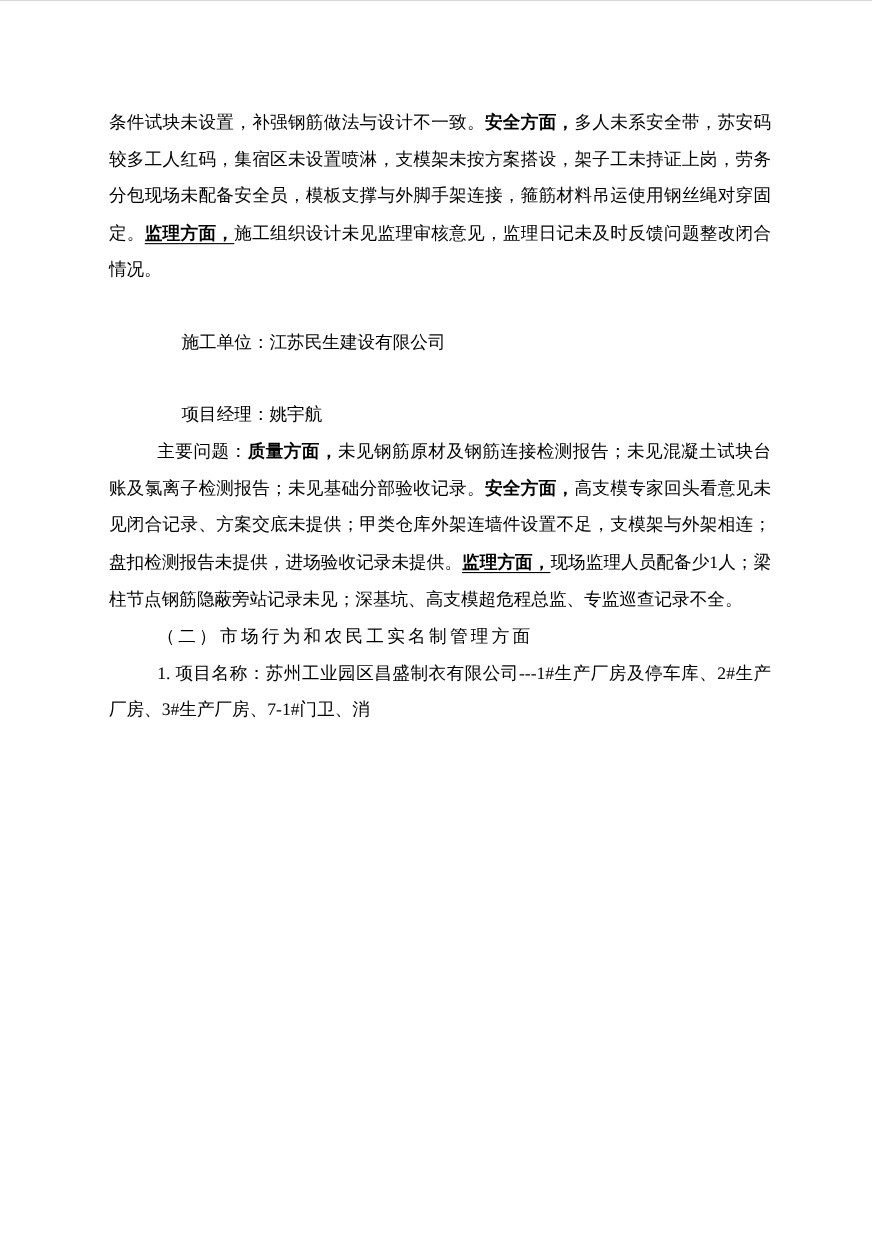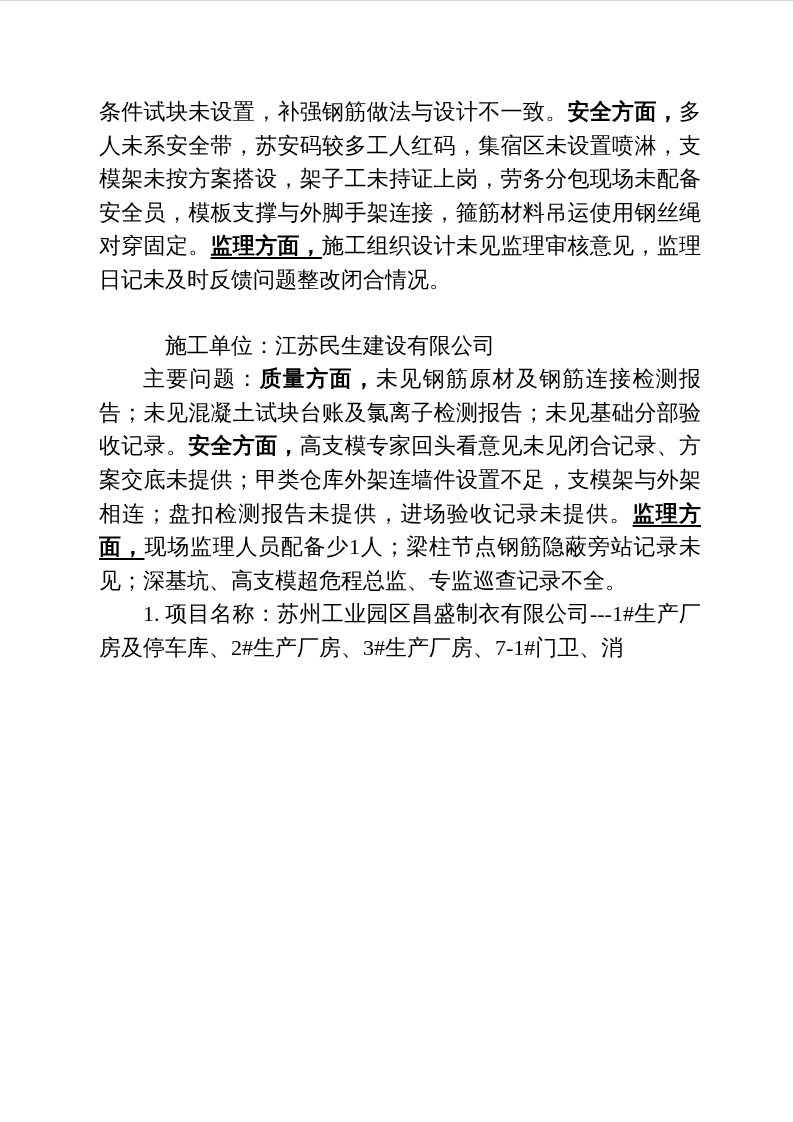--- a/index.html
+++ b/index.html
@@ -18,21 +18,21 @@
     border-top: 1px solid #d9d9d9;
     overflow: hidden;
   }
   .doc-body {
     width: 602px;
   }
   .para {
     margin: 0;
     padding: 0;
     font-family: "Liberation Serif", "DejaVu Serif", serif;
-    font-size: 22px;
+    font-size: 16px;
     line-height: 33.6px;
     color: #000000;
     text-align: justify;
     text-justify: inter-ideograph;
     word-break: break-all;
   }
   
   .para.kai {
     letter-spacing: 3px;
     font-family: "DejaVu Serif", "Liberation Serif", serif;
@@ -44,16 +44,18 @@
   .run.bold     { font-weight: bold; }
   .run.underline{ text-decoration: underline; text-underline-offset: 4px; }
 </style>
 </head>
 <body>
 
 <div class="page">
   <div class="doc-body">
       <p class="para song indent-none"><span class="run">条件试块未设置，补强钢筋做法与设计不一致。</span><span class="run bold">安全方面，</span><span class="run">多人未系安全带，苏安码较多工人红码，集宿区未设置喷淋，支模架未按方案搭设，架子工未持证上岗，劳务分包现场未配备安全员，模板支撑与外脚手架连接，箍筋材料吊运使用钢丝绳对穿固定。</span><span class="run bold underline">监理方面，</span><span class="run">施工组织设计未见监理审核意见，监理日记未及时反馈问题整改闭合情况。</span></p>
       <p class="para song indent-label"><span class="run">施工单位：江苏民生建设有限公司</span></p>
+      <p class="para song indent-label"><span class="run">项目经理：姚宇航</span></p>
       <p class="para song indent-first"><span class="run">主要问题：</span><span class="run bold">质量方面，</span><span class="run">未见钢筋原材及钢筋连接检测报告；未见混凝土试块台账及氯离子检测报告；未见基础分部验收记录。</span><span class="run bold">安全方面，</span><span class="run">高支模专家回头看意见未见闭合记录、方案交底未提供；甲类仓库外架连墙件设置不足，支模架与外架相连；盘扣检测报告未提供，进场验收记录未提供。</span><span class="run bold underline">监理方面，</span><span class="run">现场监理人员配备少1人；梁柱节点钢筋隐蔽旁站记录未见；深基坑、高支模超危程总监、专监巡查记录不全。</span></p>
+      <p class="para kai indent-first"><span class="run">（二）市场行为和农民工实名制管理方面</span></p>
       <p class="para song indent-first"><span class="run">1. 项目名称：苏州工业园区昌盛制衣有限公司---1#生产厂房及停车库、2#生产厂房、3#生产厂房、7-1#门卫、消</span></p>
     </div>
 </div>
 
 </body></html>

